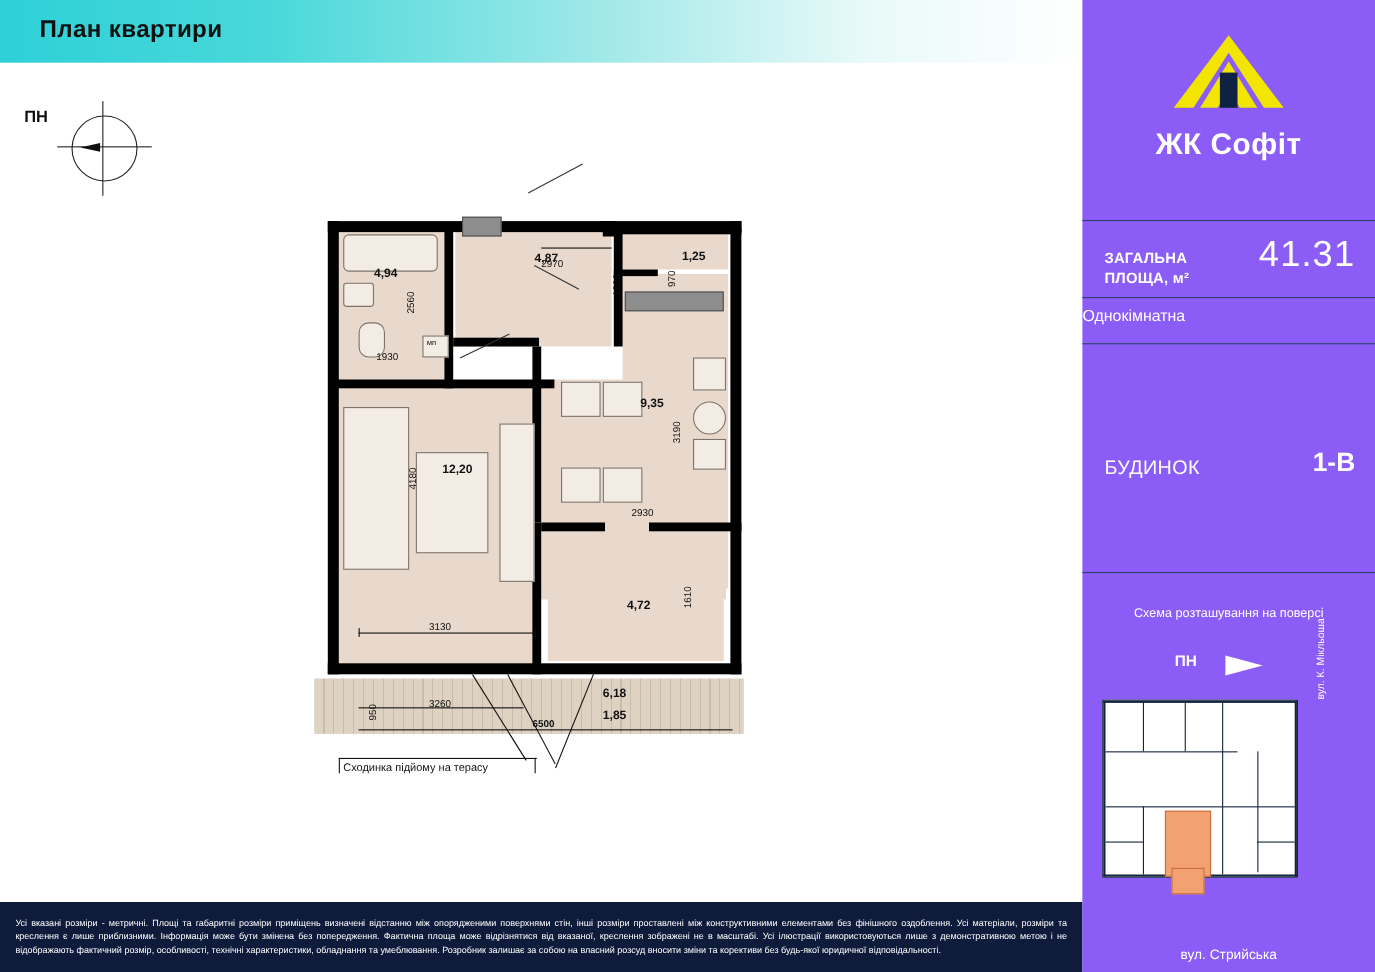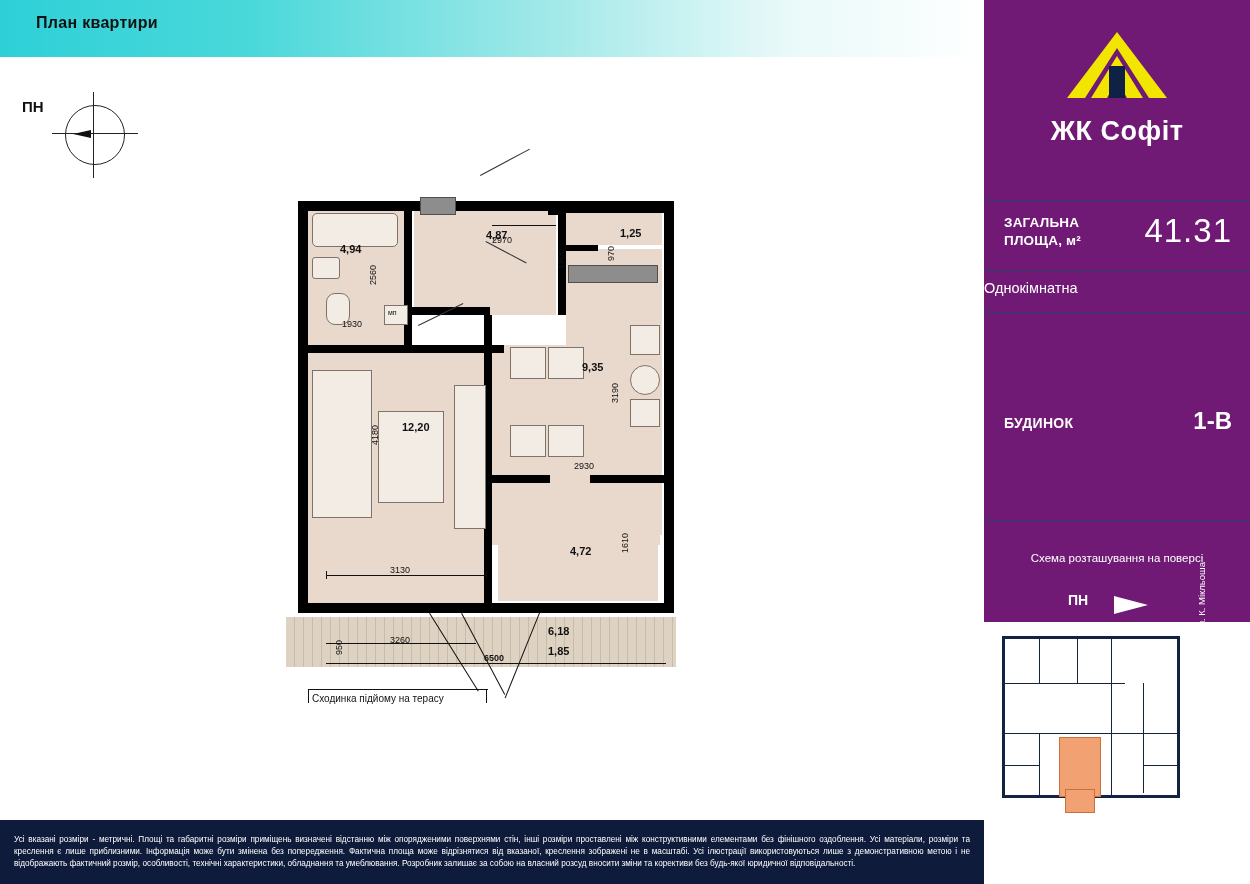--- a/index.html
+++ b/index.html
@@ -14,21 +14,21 @@
 
   
   .left { position:absolute; left:0; top:0; width:984px; height:820px; background:#fff; }
 
   .header-bar {
     position:absolute; left:0; top:0; width:984px; height:57px;
     background:linear-gradient(90deg,#2ed0d8 0%, #49d8da 25%, #9fe8e8 55%, #e9f9f9 80%, #ffffff 100%);
   }
   .header-title {
     position:absolute; left:36px; top:14px;
-    font-size:16px; color:#111; font-weight:bold; letter-spacing:.3px;
+    font-size:22px; color:#111; font-weight:bold; letter-spacing:.3px;
   }
 
   
   .compass { position:absolute; left:60px; top:100px; width:70px; height:70px; }
   .compass .circle {
     position:absolute; left:5px; top:5px; width:58px; height:58px;
     border:1px solid #222; border-radius:50%;
   }
   .compass .vline { position:absolute; left:33px; top:-8px; width:1px; height:86px; background:#222; }
   .compass .hline { position:absolute; left:-8px; top:33px; width:86px; height:1px; background:#222; }
@@ -64,38 +64,38 @@
   
   .disclaimer {
     position:absolute; left:0; top:820px; width:984px; height:64px;
     background:#0e1b3a; color:#fff;
     font-size:8.2px; line-height:1.45; padding:14px 14px 0 14px;
     box-sizing:border-box; text-align:justify;
   }
 
   
   .right {
-    position:absolute; left:984px; top:0; width:266px; height:622px;
-    background:#701a75; color:#fff;
+    position:absolute; left:984px; top:0; width:266px; height:884px;
+    background:#8b5cf6; color:#fff;
   }
   .logo-wrap { position:absolute; left:0; top:30px; width:266px; text-align:center; }
   .logo-mark { margin:0 auto; width:104px; height:72px; position:relative; }
   .brand-name {
     margin-top:14px; font-size:27px; letter-spacing:.5px; font-weight:bold; color:#fff;
   }
   .hr { position:absolute; left:0; width:266px; height:1px; background:#2d4268; }
   .area-block { position:absolute; left:0; top:206px; width:266px; height:62px; }
   .area-cap {
-    position:absolute; left:20px; top:8px; font-size:13.5px; line-height:1.35; font-weight:bold;
+    position:absolute; left:20px; top:20px; font-size:13.5px; line-height:1.35; font-weight:bold;
     letter-spacing:.2px;
   }
   .area-val { position:absolute; right:18px; top:6px; font-size:33px; font-weight:300; letter-spacing:1px; }
   .rooms-type { position:absolute; left:0; top:280px; width:266px; text-align:left; font-size:14.5px; }
   .house-row { position:absolute; left:0; top:405px; width:266px; height:40px; }
-  .house-cap { position:absolute; left:20px; top:10px; font-size:14px; font-weight:bold; letter-spacing:.3px;}
+  .house-cap { position:absolute; left:20px; top:10px; font-size:18px; font-weight:normal; letter-spacing:.3px;}
   .house-val { position:absolute; right:18px; top:2px; font-size:24px; font-weight:bold;}
   .scheme-cap { position:absolute; left:0; top:552px; width:266px; text-align:center; font-size:11.5px;}
   .scheme-compass { position:absolute; left:84px; top:592px; font-size:14px; font-weight:bold;}
   .arrow-n {
     position:absolute; left:130px; top:596px; width:0;height:0;
     border-top:9px solid transparent; border-bottom:9px solid transparent;
     border-left:34px solid #ffffff;
   }
   .floorplate {
     position:absolute; left:18px; top:636px; width:176px; height:160px;

